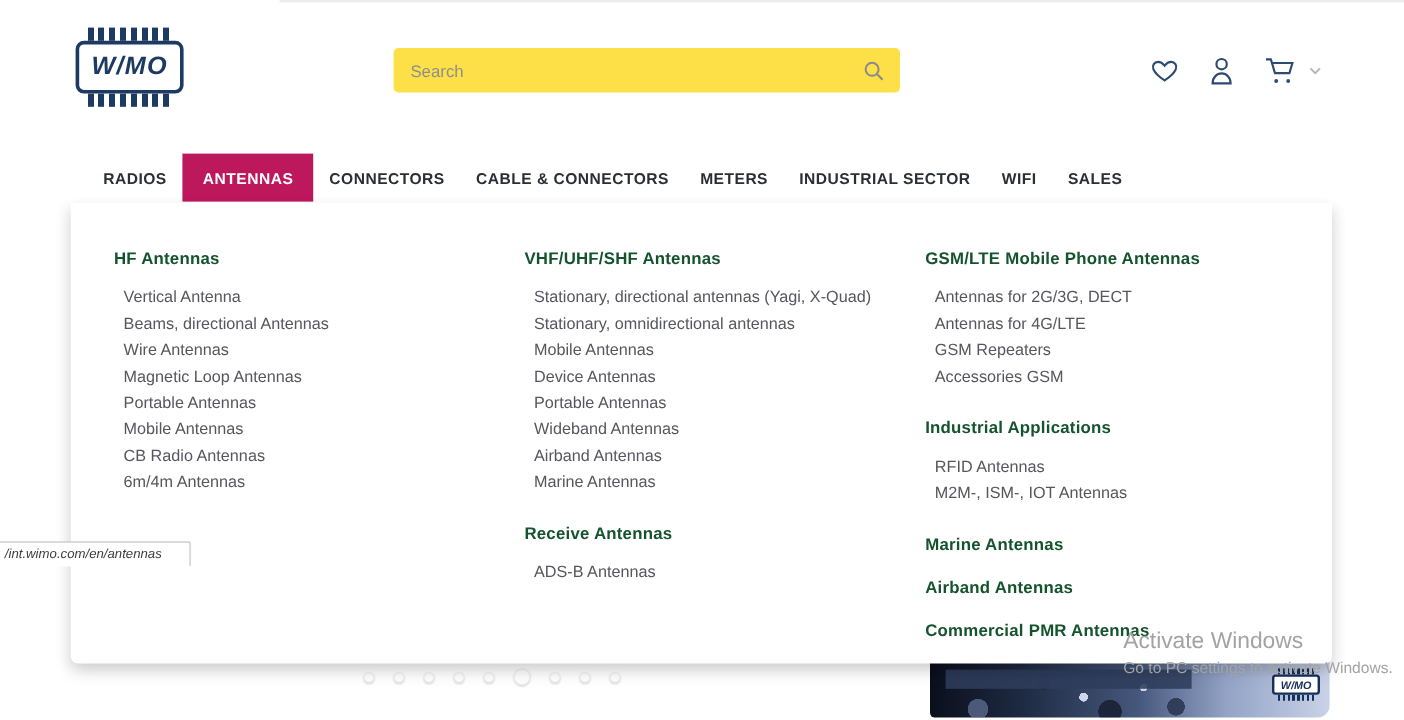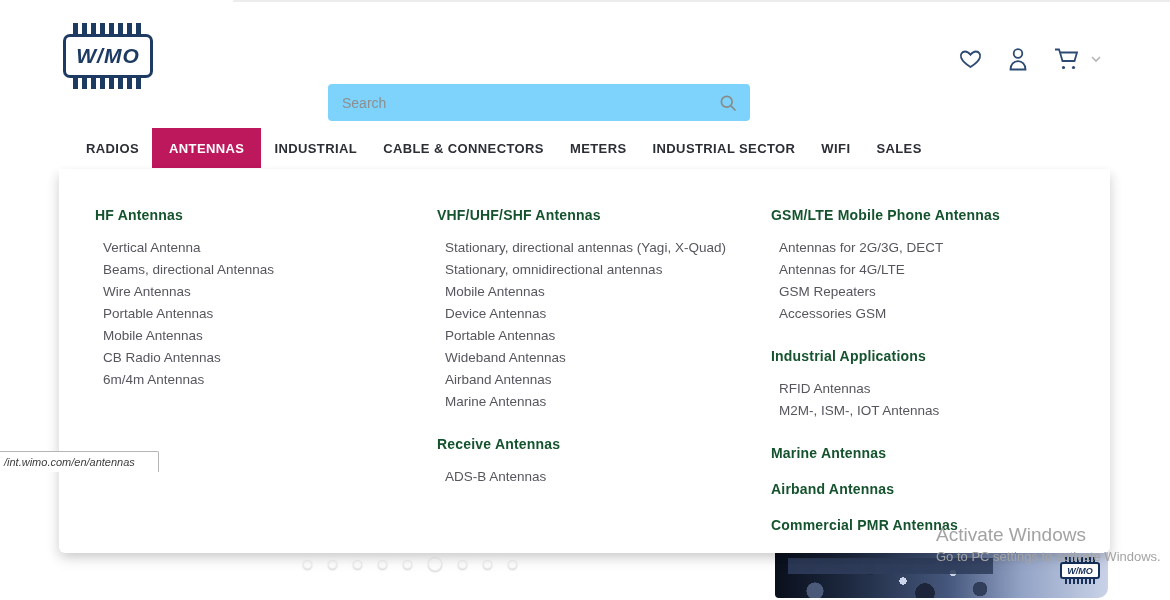--- a/index.html
+++ b/index.html
@@ -11,21 +11,21 @@
   
   .logo { position:absolute; left:63px; top:23px; width:90px; cursor:pointer; }
   .pins { height:11px; margin:0 10px;
           background:repeating-linear-gradient(90deg,#1c3a62 0 5px,transparent 5px 9px); }
   .logo-box { border:3px solid #1c3a62; border-radius:7px; background:#fff;
               height:44px; display:flex; align-items:center; justify-content:center; }
   .logo-box span { color:#1c3a62; font-weight:bold; font-style:italic;
                    font-size:21px; letter-spacing:1px; }
 
   .search { position:absolute; left:328px; top:40px; width:422px; height:37px;
-            background:#7dd3fc; border-radius:4px; display:flex; align-items:center;margin-top:44px; }
+            background:#fde047; border-radius:4px; display:flex; align-items:center; }
   .search input { flex:1; border:none; background:transparent; outline:none;
                   padding:0 14px; font-size:14px; color:#555;
                   font-family:"Liberation Sans", sans-serif; }
   .search input::placeholder { color:#8e8e8e; }
   .search .mag { margin-right:12px; cursor:pointer; display:flex; }
 
   .hicons { position:absolute; right:68px; top:45px; display:flex; align-items:center; gap:23px; }
   .hicons .ic { cursor:pointer; display:flex; }
   .chev { margin-left:-14px; cursor:pointer; display:flex; }
 
@@ -128,36 +128,37 @@
     <span class="chev">
       <svg width="12" height="8" viewBox="0 0 12 8" fill="none" stroke="#b5b5b5" stroke-width="1.6">
         <path d="M2 2l4 4 4-4"></path>
       </svg>
     </span>
   </div>
 
   <div class="nav" id="main-nav">
       <div class="nav-item">RADIOS</div>
       <div class="nav-item active">ANTENNAS</div>
-      <div class="nav-item">INDUSTRIAL</div>
+      <div class="nav-item">CONNECTORS</div>
       <div class="nav-item">CABLE &amp; CONNECTORS</div>
       <div class="nav-item">METERS</div>
       <div class="nav-item">INDUSTRIAL SECTOR</div>
       <div class="nav-item">WIFI</div>
       <div class="nav-item">SALES</div>
     </div>
 
   <div class="panel" id="mega-panel">
       <div class="col-1">
         <div class="sec">
           <div class="sec-h">HF Antennas</div>
           <ul>
             <li>Vertical Antenna</li>
             <li>Beams, directional Antennas</li>
             <li>Wire Antennas</li>
+            <li>Magnetic Loop Antennas</li>
             <li>Portable Antennas</li>
             <li>Mobile Antennas</li>
             <li>CB Radio Antennas</li>
             <li>6m/4m Antennas</li>
           </ul>
         </div>
       </div>
       <div class="col-2">
         <div class="sec">
           <div class="sec-h">VHF/UHF/SHF Antennas</div>

